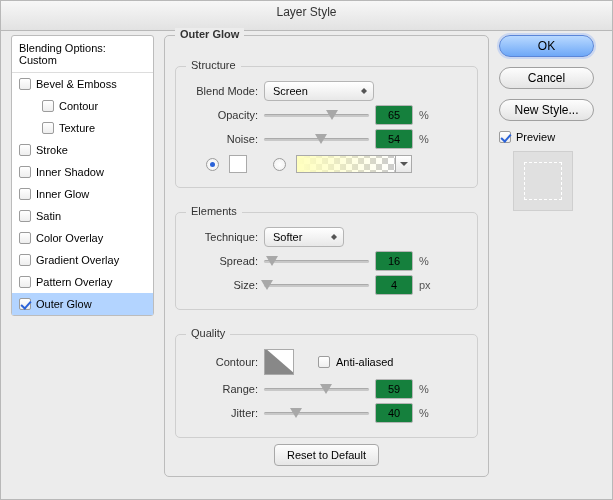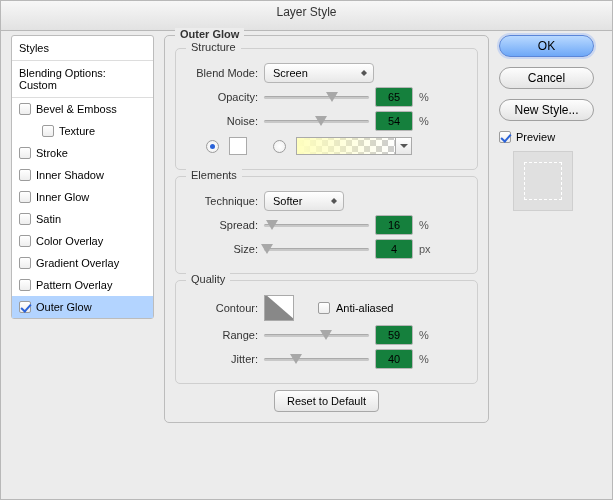--- a/index.html
+++ b/index.html
@@ -15,21 +15,21 @@
 .styles-header { padding: 6px 7px; border-bottom: 1px solid #ddd; }
 .styles-sub { padding: 6px 7px; border-bottom: 1px solid #ddd; }
 .style-row { padding: 5px 7px 5px 7px; display: flex; align-items: center; gap: 5px; cursor: default; }
 .style-row.indent { padding-left: 30px; }
 .style-row.sel { background: #b3d4ff; }
 .chk { width: 12px; height: 12px; border: 1px solid #9c9c9c; border-radius: 2px; background: linear-gradient(#fff,#eee); display: inline-block; position: relative; flex: none; }
 .chk.on::after { content:""; position:absolute; left:1px; top:2px; width:8px; height:4px; border: 2px solid #2a62d8; border-top:0; border-right:0; transform: rotate(-48deg); }
 
 .groupbox { border: 1px solid #bcbcbc; border-radius: 5px; background: #ececec; position: relative; padding: 10px 10px 10px 10px; margin-bottom: 12px; }
 .groupbox > .legend { position: absolute; top: -8px; left: 10px; background: #ececec; padding: 0 5px; font-weight: bold; font-size: 11px; color: #333; }
-.subgroup { border: 1px solid #cfcfcf; border-radius: 5px; padding: 10px 10px 10px 10px; margin-top: 6px; position: relative; }
+.subgroup { border: 1px solid #cfcfcf; border-radius: 5px; padding: 10px 10px 10px 10px; margin-top: 24px; position: relative; }
 .subgroup > .legend { position: absolute; top: -8px; left: 10px; background: #ececec; padding: 0 5px; font-size: 11px; color: #333; }
 .row { display: flex; align-items: center; margin: 4px 0; gap: 6px; }
 .lbl { width: 72px; text-align: right; color: #333; }
 .select { height: 20px; border: 1px solid #b5b5b5; border-radius: 4px; background: linear-gradient(#fff,#e8e8e8); display: inline-flex; align-items: center; padding: 0 18px 0 8px; position: relative; min-width: 80px; }
 .select .arrows { position:absolute; right:4px; top:2px; width:10px; height:14px; }
 .select .arrows::before { content:""; position:absolute; left:2px; top:1px; border:3px solid transparent; border-bottom-color:#555; }
 .select .arrows::after { content:""; position:absolute; left:2px; bottom:1px; border:3px solid transparent; border-top-color:#555; }
 .slider { position: relative; width: 105px; height: 16px; }
 .slider .track { position:absolute; left:0; right:0; top:7px; height:3px; background:#c8c8c8; border-top:1px solid #aaa; border-radius:2px; }
 .slider .thumb { position:absolute; top:3px; width:0; height:0; border:6px solid transparent; border-top:10px solid #a8a8a8; transform: translateX(-6px); }
@@ -61,26 +61,29 @@
 </style>
 </head>
 <body>
 
 <div class="window">
   <div class="titlebar">Layer Style</div>
   <div class="content">
 
     <div class="col-left">
       <div class="styles-box">
-        <div class="styles-header">Styles</div>
         <div class="styles-sub">Blending Options: Custom</div>
         <div id="styles-items">
             <div class="style-row">
               <span class="chk"></span>
               <span>Bevel &amp; Emboss</span>
+            </div>
+            <div class="style-row indent">
+              <span class="chk"></span>
+              <span>Contour</span>
             </div>
             <div class="style-row indent">
               <span class="chk"></span>
               <span>Texture</span>
             </div>
             <div class="style-row">
               <span class="chk"></span>
               <span>Stroke</span>
             </div>
             <div class="style-row">

